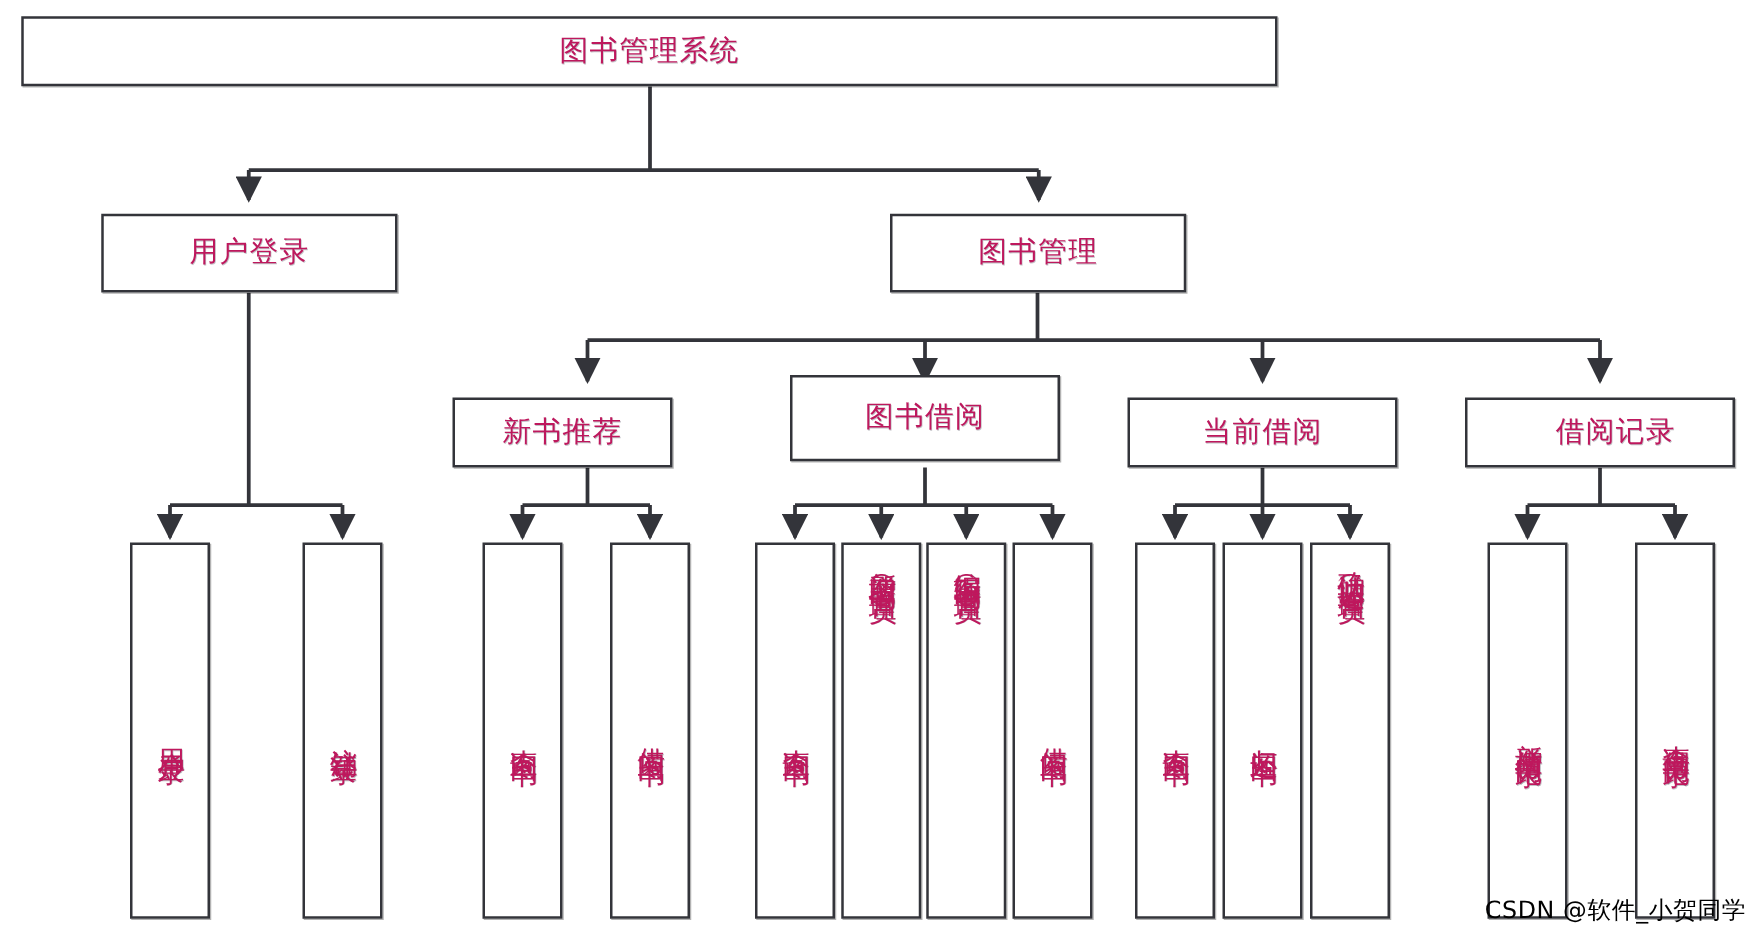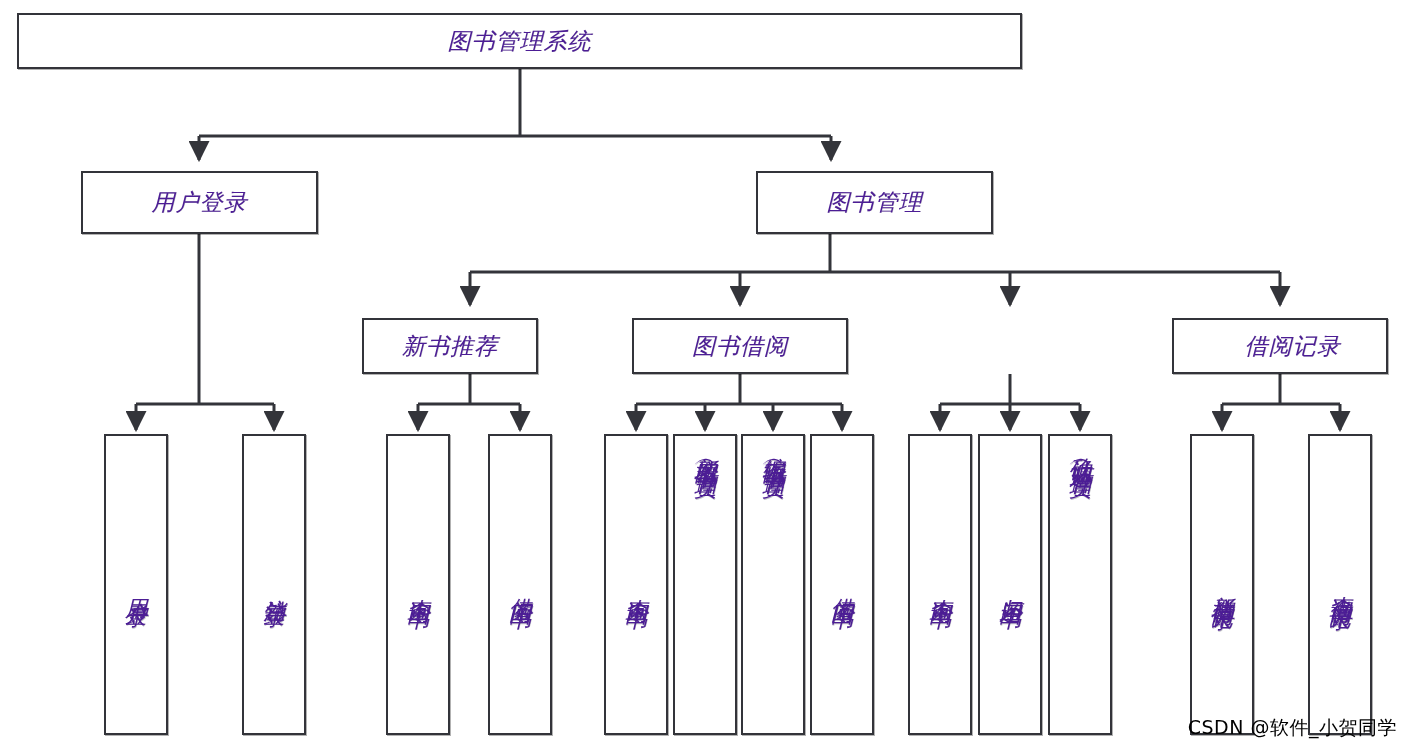--- a/index.html
+++ b/index.html
@@ -32,25 +32,24 @@
     border: 2.5px solid #33343a;
     background: #ffffff;
     display: flex;
     align-items: center;
     justify-content: center;
     box-shadow: 1px 1px 0 rgba(0,0,0,0.30);
   }
   .node-label {
     font-size: 23px;
     letter-spacing: 1px;
-    color: #4c1d95;
+    color: #be185d;
     line-height: 1.05;
     white-space: nowrap;
     text-shadow: 0.6px 0.4px 0 rgba(120,120,130,0.45);
-    font-style: italic;
   }
   .node.leaf {
     align-items: flex-start;
     justify-content: center;
     padding-top: 4px;
   }
   .node.leaf .node-label {
     writing-mode: vertical-rl;
     text-orientation: upright;
     white-space: normal;
@@ -131,29 +130,32 @@
     </g>
   </svg>
 
   <div class="node" style="left:17px; top:13px; width:1005px; height:56px;">
     <span class="node-label">图书管理系统</span>
   </div>
 
   <div class="node" style="left:81px; top:171px; width:237px; height:63px;">
     <span class="node-label">用户登录</span>
   </div>
-  <div class="node" style="left:712px; top:171px; width:237px; height:63px;margin-left:44px;">
+  <div class="node" style="left:712px; top:171px; width:237px; height:63px;">
     <span class="node-label">图书管理</span>
   </div>
 
   <div class="node" style="left:362px; top:318px; width:176px; height:56px;">
     <span class="node-label">新书推荐</span>
   </div>
-  <div class="node" style="left:632px; top:318px; width:216px; height:56px;">
+  <div class="node" style="left:632px; top:300px; width:216px; height:69px;">
     <span class="node-label">图书借阅</span>
+  </div>
+  <div class="node" style="left:902px; top:318px; width:216px; height:56px;">
+    <span class="node-label">当前借阅</span>
   </div>
   <div class="node" style="left:1172px; top:318px; width:216px; height:56px;padding-left:25px;">
     <span class="node-label">借阅记录</span>
   </div>
 
   <div class="node leaf mid" style="left:104px; top:434px; width:64px; height:301px;">
     <span class="node-label">用户登录</span>
   </div>
   <div class="node leaf mid" style="left:242px; top:434px; width:64px; height:301px;">
     <span class="node-label">注销登录</span>

